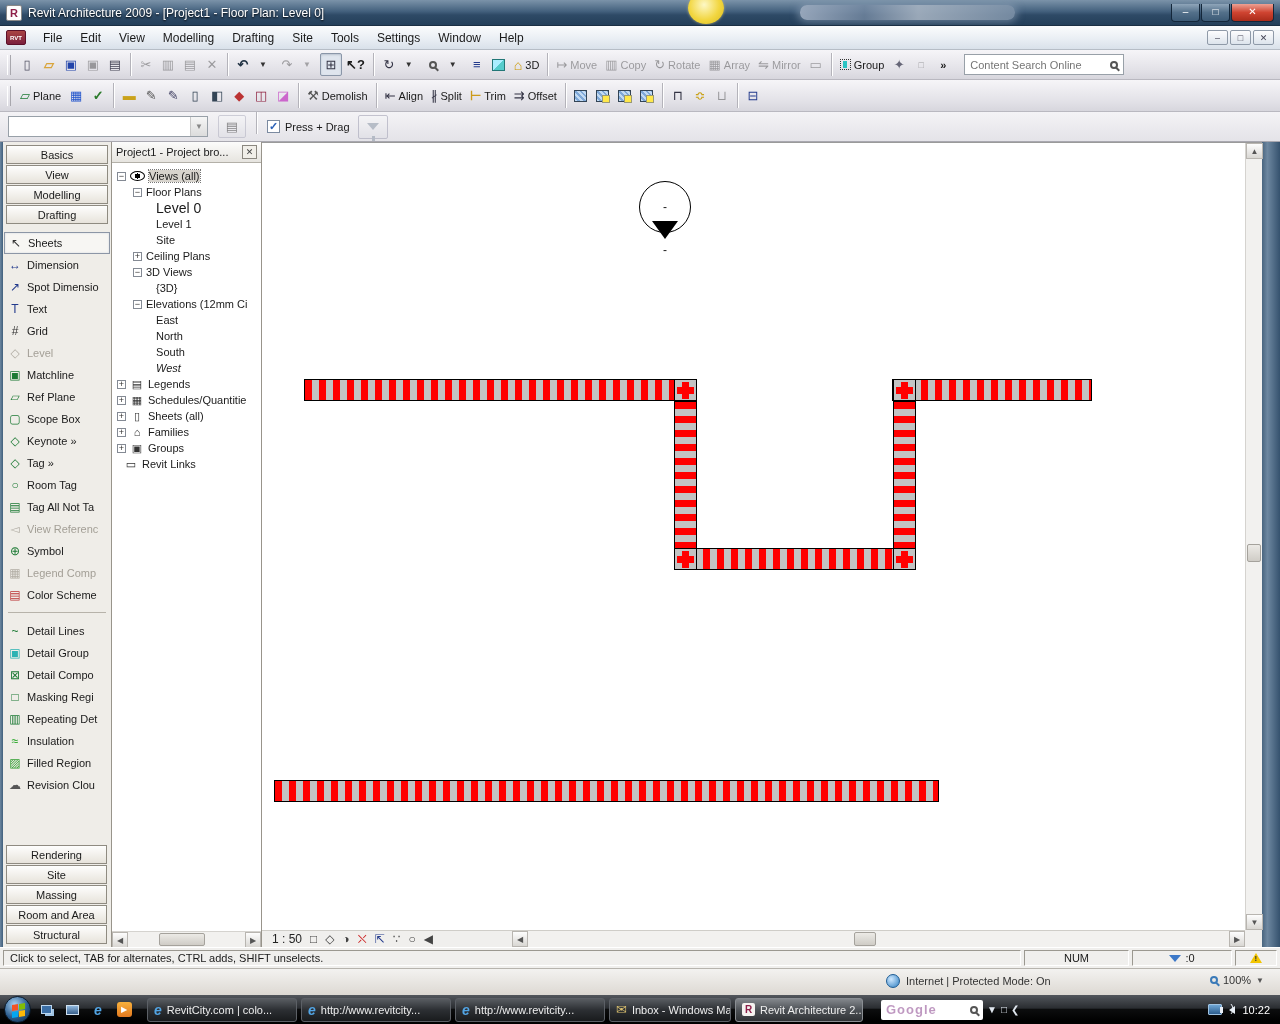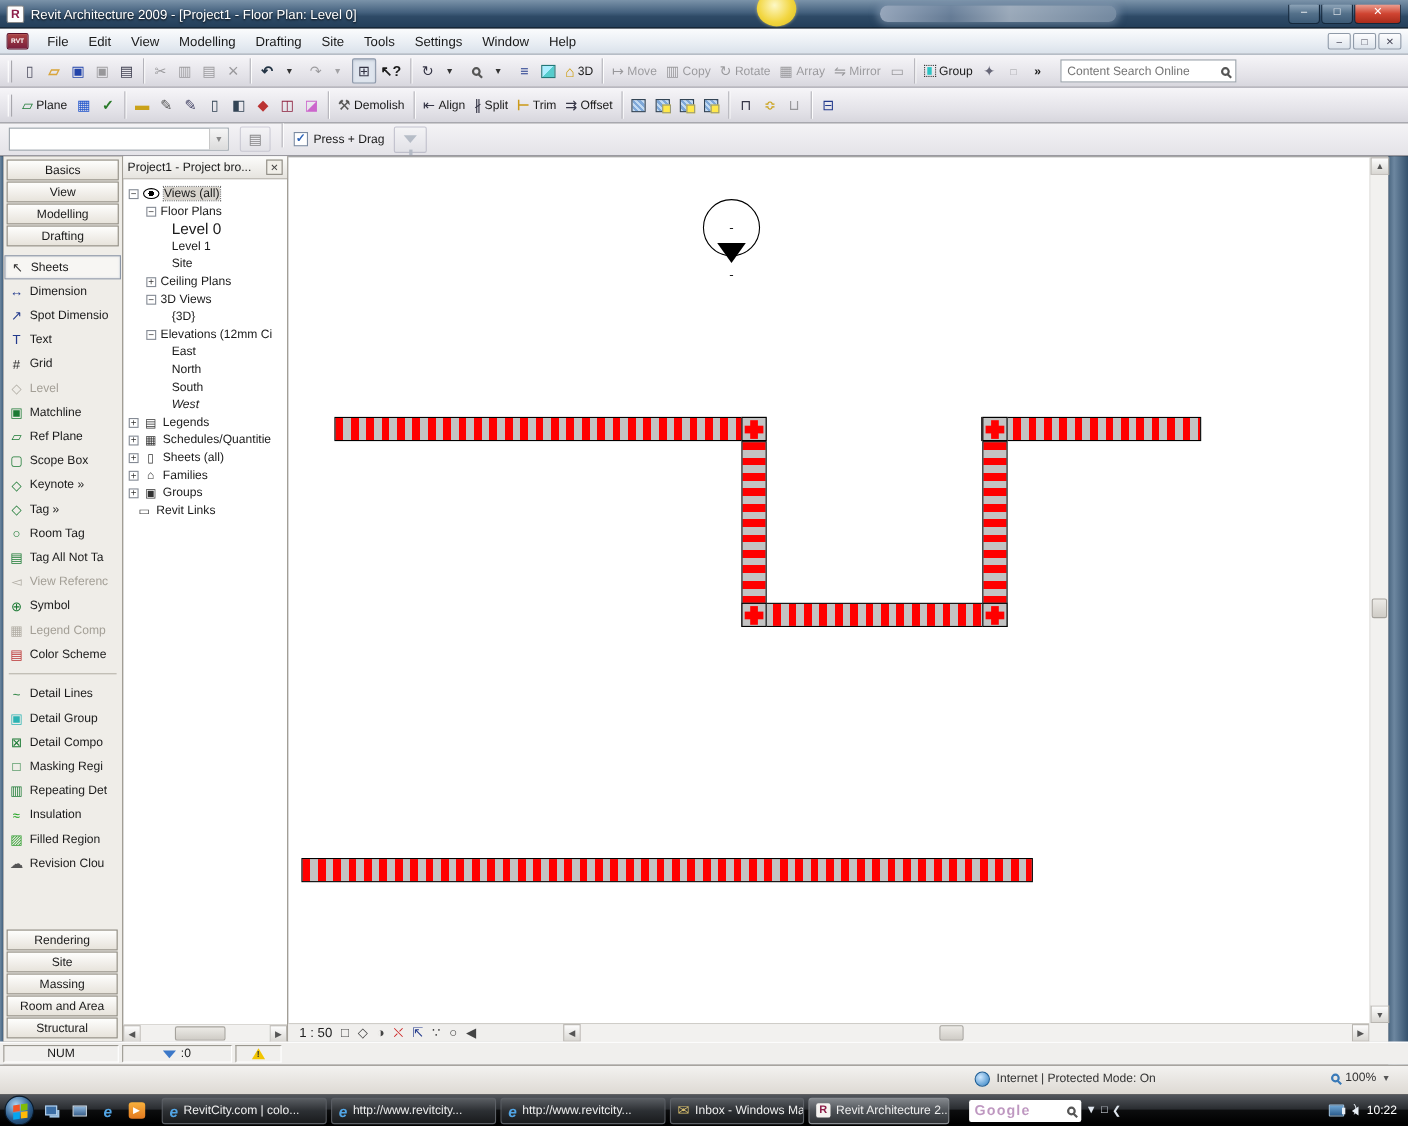--- a/index.html
+++ b/index.html
@@ -736,20 +736,21 @@
       <div class="sb-track">
           <div id="hthumb" class="sb-thumb"></div>
         </div>
       <div class="sb-btn">▶</div>
     </div>
   </div>
   <div id="sb-corner"></div>
 </div>
 
 <div id="statusbar">
+  <div class="cell hint">Click to select, TAB for alternates, CTRL adds, SHIFT unselects.</div>
   <div class="cell num">NUM</div>
   <div class="cell filter">
     <span class="funnel blue"></span>
     <span>:0</span>
   </div>
   <div class="cell warn">
     <span class="warn-tri"></span>
   </div>
 </div>
 

